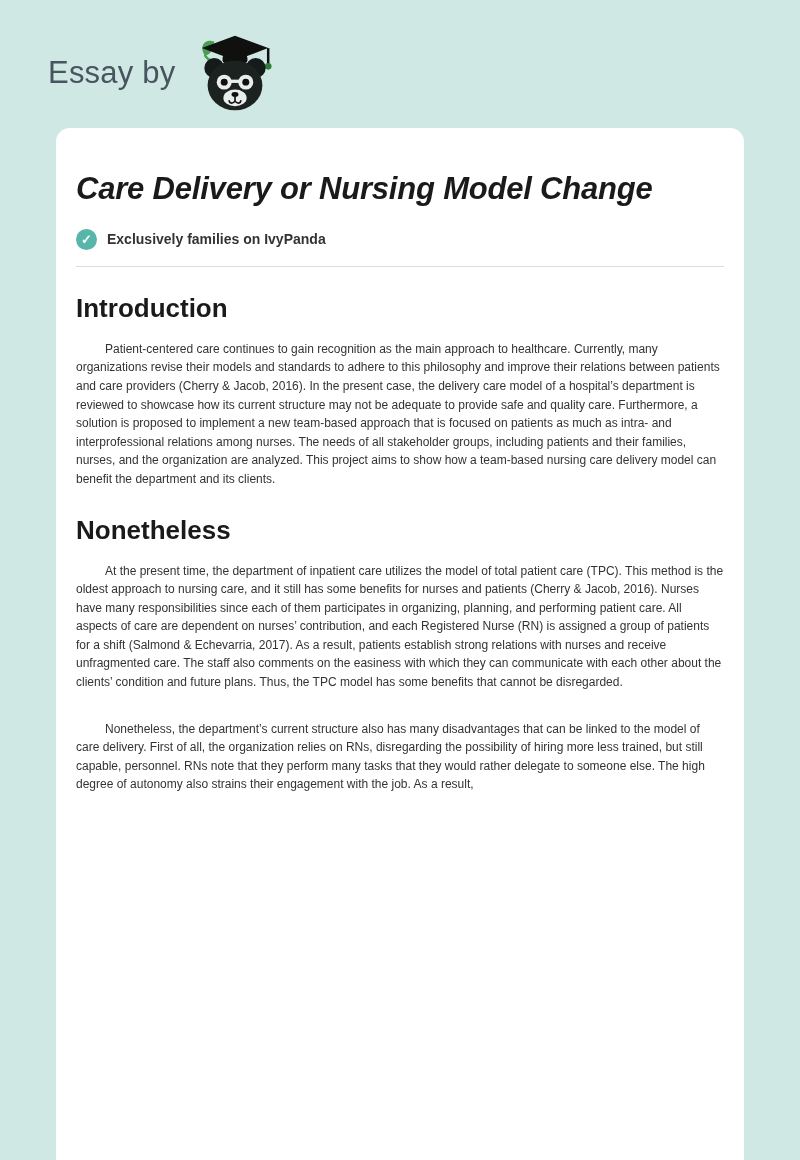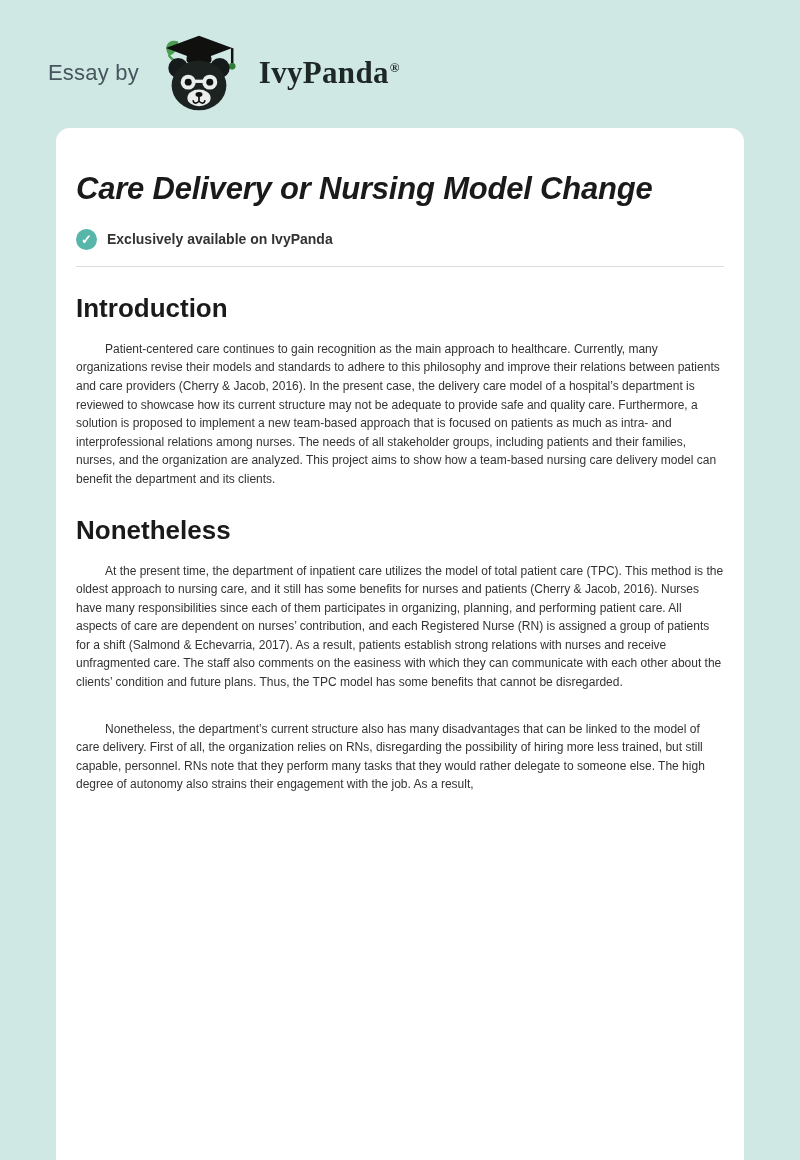--- a/index.html
+++ b/index.html
@@ -16,21 +16,21 @@
     position: relative;
   }
   .site-header {
     height: 128px;
     display: flex;
     align-items: center;
     padding: 18px 0 0 48px;
     gap: 14px;
   }
   .essay-by {
-    font-size: 22px;
+    font-size: 31px;
     color: #46555e;
     letter-spacing: 0.2px;
     text-align: center;
   }
   .logo { display: inline-flex; align-items: center; margin: 0 4px; }
   .brand {
     font-family: "Liberation Serif", serif;
     font-weight: 700;
     font-size: 31px;
     color: #1d2725;
@@ -124,29 +124,28 @@
         <circle cx="63" cy="58" r="9" fill="#e9edeb"></circle>
         <rect x="44" y="55" width="12" height="4" fill="#e9edeb"></rect>
         <circle cx="37" cy="58" r="4.2" fill="#10100e"></circle>
         <circle cx="63" cy="58" r="4.2" fill="#10100e"></circle>
 
         <ellipse cx="50" cy="77" rx="14" ry="10" fill="#e9edeb"></ellipse>
         <ellipse cx="50" cy="73" rx="4.2" ry="3" fill="#10100e"></ellipse>
         <path d="M50 76 L50 81 M50 81 C46 85 43.5 83 43 80.5 M50 81 C54 85 56.5 83 57 80.5" stroke="#10100e" stroke-width="2" fill="none" stroke-linecap="round"></path>
       </svg>
     </span>
-    <span class="brand"><span>IvyPanda</span><sup>®</sup></span>
   </header>
 
   <main class="card">
     <h1 class="title">Care Delivery or Nursing Model Change</h1>
 
     <div class="badge">
       <span class="badge-icon">✓</span>
-      <span class="badge-label">Exclusively available on IvyPanda</span>
+      <span class="badge-label">Exclusively families on IvyPanda</span>
     </div>
 
     <hr class="divider">
 
     <h2 class="section-heading">Introduction</h2>
     <p class="body-paragraph">Patient-centered care continues to gain recognition as the main approach to healthcare. Currently, many organizations revise their models and standards to adhere to this philosophy and improve their relations between patients and care providers (Cherry &amp; Jacob, 2016). In the present case, the delivery care model of a hospital’s department is reviewed to showcase how its current structure may not be adequate to provide safe and quality care. Furthermore, a solution is proposed to implement a new team-based approach that is focused on patients as much as intra- and interprofessional relations among nurses. The needs of all stakeholder groups, including patients and their families, nurses, and the organization are analyzed. This project aims to show how a team-based nursing care delivery model can benefit the department and its clients.</p>
 
     <h2 class="section-heading">Nonetheless</h2>
     <p class="body-paragraph">At the present time, the department of inpatient care utilizes the model of total patient care (TPC). This method is the oldest approach to nursing care, and it still has some benefits for nurses and patients (Cherry &amp; Jacob, 2016). Nurses have many responsibilities since each of them participates in organizing, planning, and performing patient care. All aspects of care are dependent on nurses’ contribution, and each Registered Nurse (RN) is assigned a group of patients for a shift (Salmond &amp; Echevarria, 2017). As a result, patients establish strong relations with nurses and receive unfragmented care. The staff also comments on the easiness with which they can communicate with each other about the clients’ condition and future plans. Thus, the TPC model has some benefits that cannot be disregarded.</p>
     <p class="body-paragraph">Nonetheless, the department’s current structure also has many disadvantages that can be linked to the model of care delivery. First of all, the organization relies on RNs, disregarding the possibility of hiring more less trained, but still capable, personnel. RNs note that they perform many tasks that they would rather delegate to someone else. The high degree of autonomy also strains their engagement with the job. As a result,</p>

